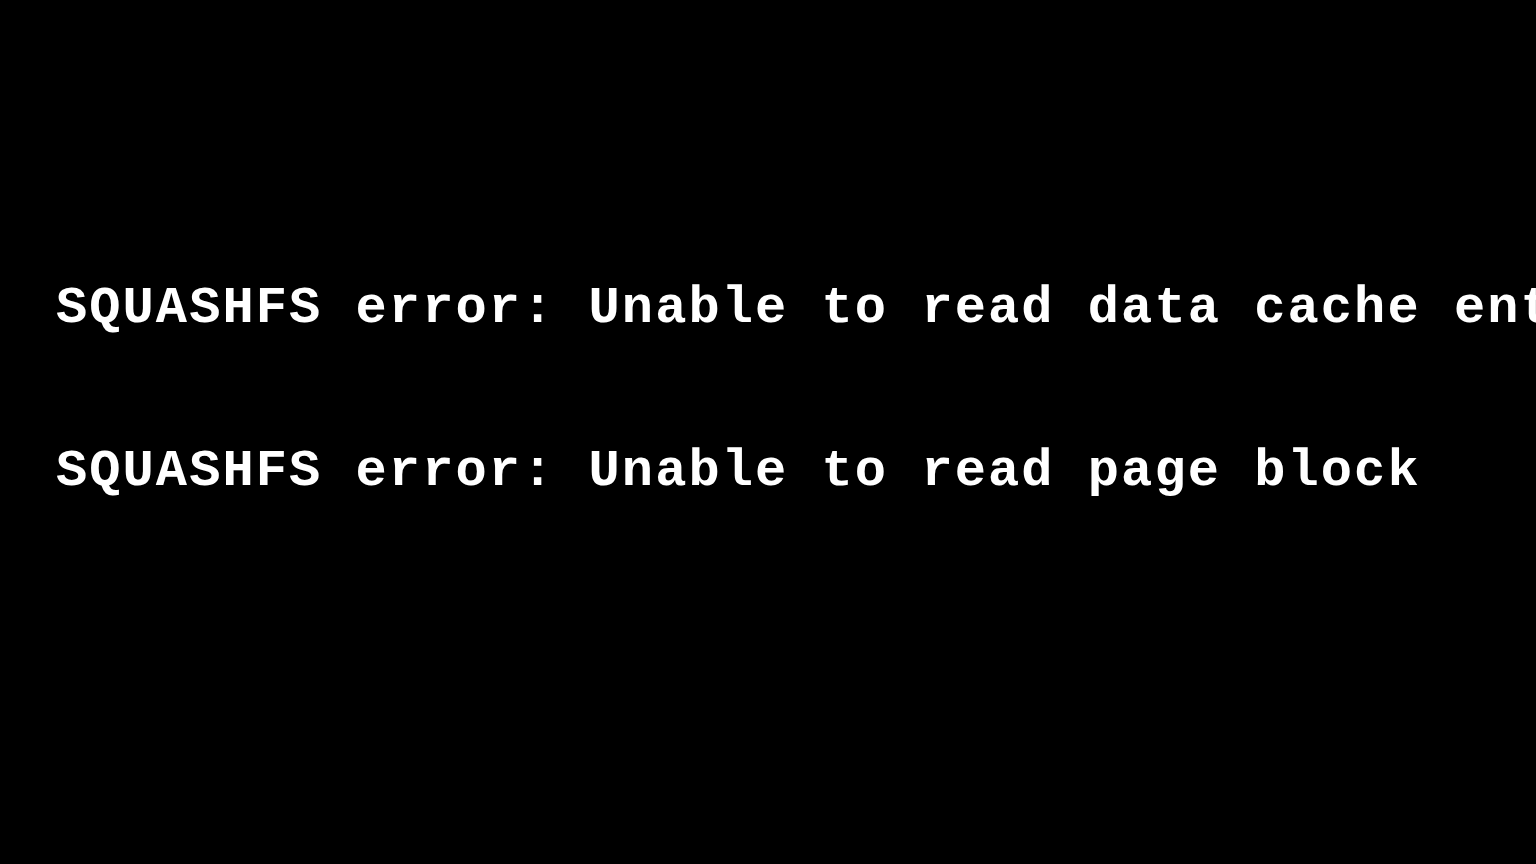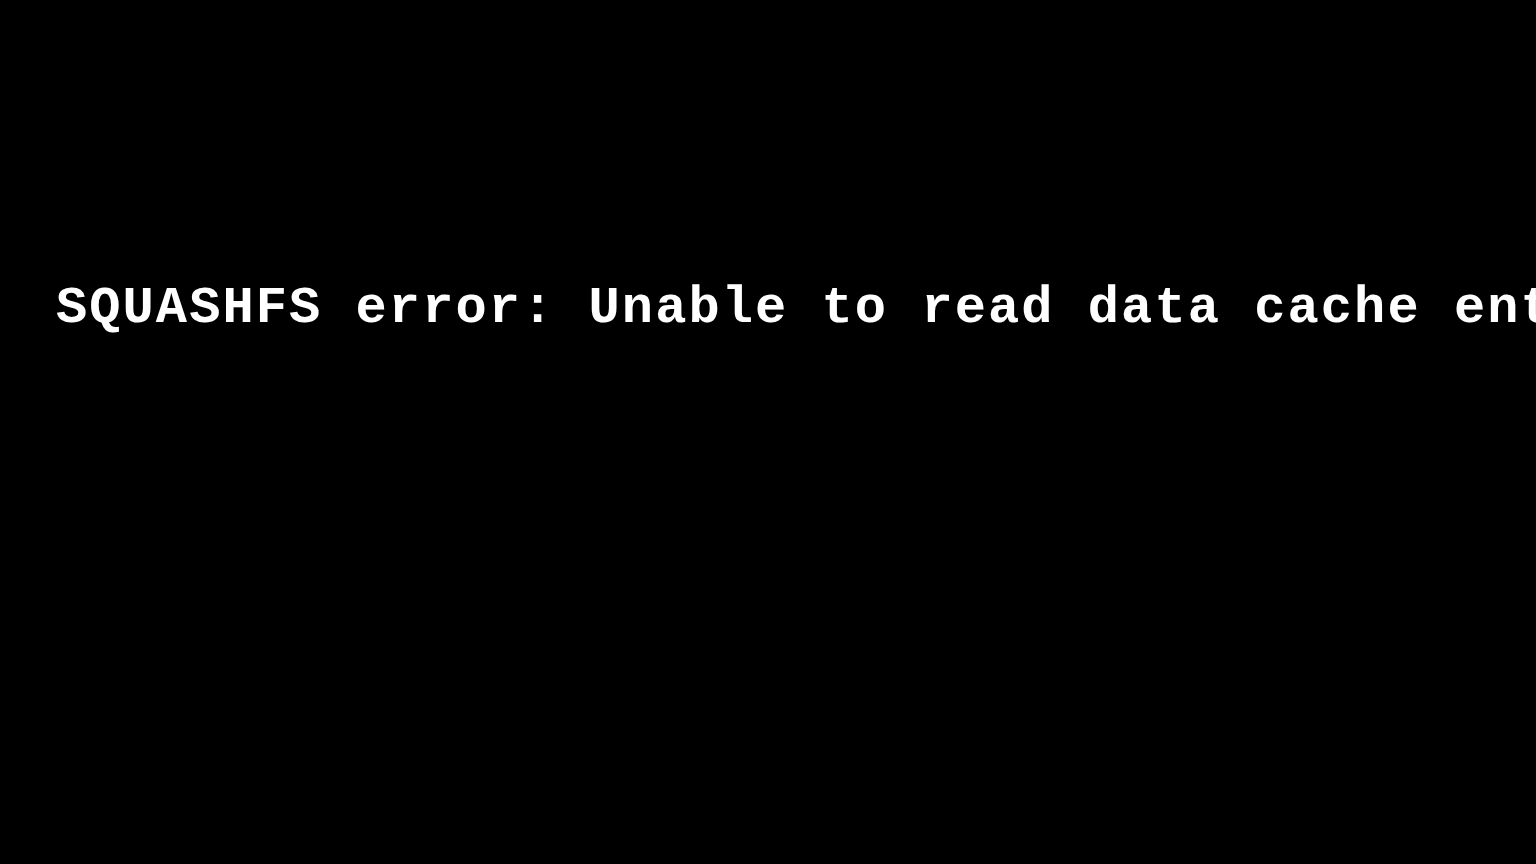--- a/index.html
+++ b/index.html
@@ -26,13 +26,14 @@
       white-space: pre;
       line-height: 1.1;
       margin-bottom: 106px;
     }
   </style>
 </head>
 <body>
 
 <div class="terminal">
   <div class="terminal-line">SQUASHFS error: Unable to read data cache entry</div>
+  <div class="terminal-line">SQUASHFS error: Unable to read page block</div>
 </div>
 
 </body></html>

